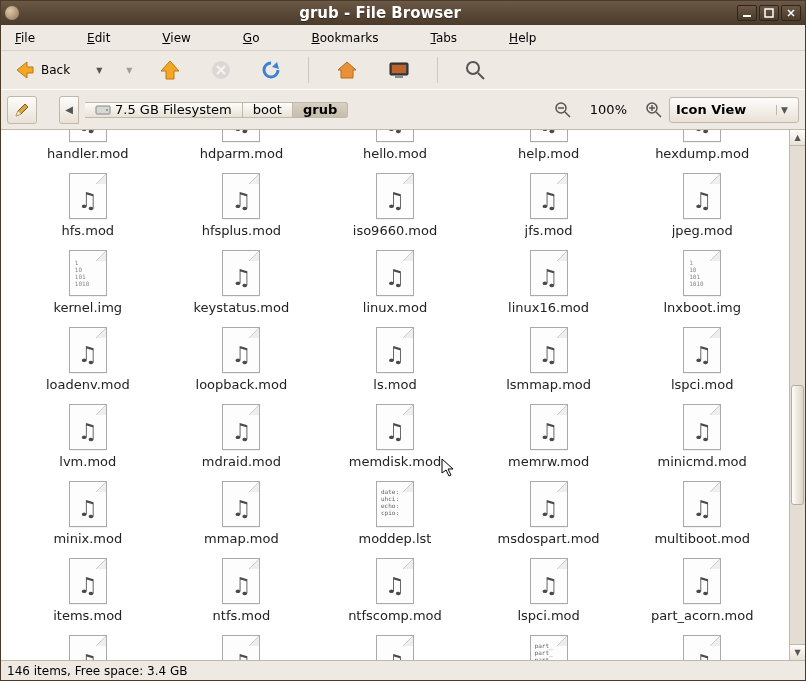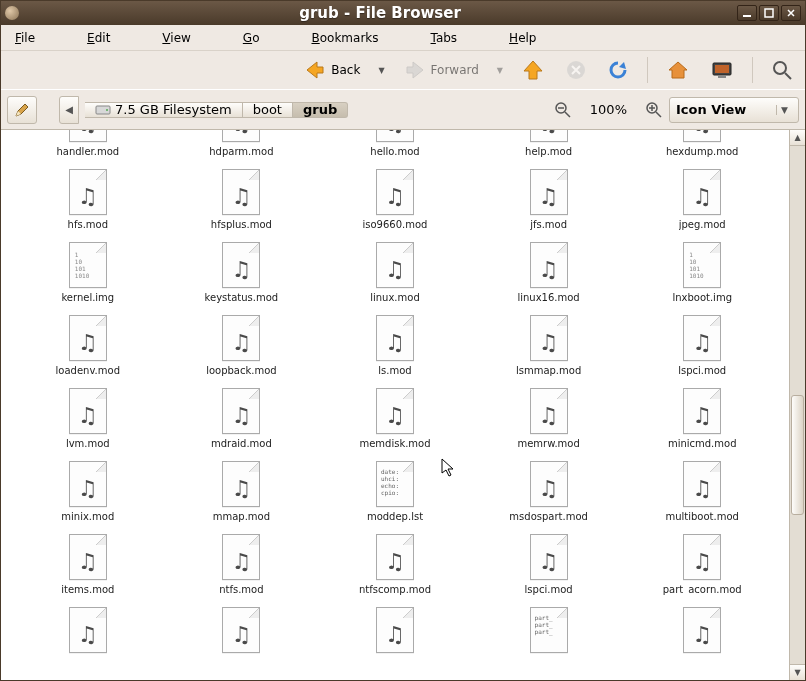--- a/index.html
+++ b/index.html
@@ -10,21 +10,21 @@
   .titlebar { height: 24px; background: linear-gradient(to bottom, #6b5846, #4a3a2a); display: flex; align-items: center; padding: 0 4px; color: #fff; font-weight: bold; }
   .titlebar-icon { width: 14px; height: 14px; margin-right: 4px; border-radius: 50%; background: radial-gradient(circle at 35% 35%, #e0c8a8, #8b7355); }
   .titlebar-title { flex: 1; text-align: center; font-size: 15px; text-shadow: 0 1px 1px rgba(0,0,0,.4); }
   .titlebar-buttons { display: flex; gap: 2px; }
   .titlebar-btn { width: 20px; height: 16px; background: linear-gradient(to bottom,#6b5846,#4a3a2a); border: 1px solid #332418; display: flex; align-items: center; justify-content: center; color: #fff; font-size: 10px; font-weight: bold; cursor: pointer; border-radius: 2px; }
   
   .menubar { height: 26px; background: #efe9e3; display: flex; align-items: center; padding: 0 6px; border-bottom: 1px solid #d9d2c9; gap: 36px; }
   .menu-item { padding: 3px 8px; cursor: pointer; }
   .menu-item .ul { text-decoration: underline; }
   
-  .toolbar { height: 38px; background: #efe9e3; display: flex; align-items: center; padding: 0 6px; gap: 8px; justify-content: flex-end; }
+  .toolbar { height: 38px; background: #efe9e3; display: flex; align-items: center; padding: 0 6px; gap: 16px; }
   .tb-btn { display: inline-flex; align-items: center; gap: 4px; padding: 3px 6px; border-radius: 3px; cursor: pointer; }
   .tb-btn.disabled { opacity: .5; cursor: default; }
   .tb-sep { width: 1px; height: 26px; background: #d0c8be; margin: 0 4px; }
   .dd-chevron { font-size: 8px; color: #555; padding: 0 4px; }
   
   .locationbar { height: 40px; background: #efe9e3; display: flex; align-items: center; padding: 0 6px; gap: 6px; border-top: 1px solid #fff; }
   .loc-edit-btn { width: 30px; height: 28px; background: linear-gradient(to bottom,#fefdfb,#e8e1d6); border: 1px solid #c0b8ab; border-radius: 3px; display: flex; align-items: center; justify-content: center; cursor: pointer; }
   .loc-left-btn { width: 20px; height: 28px; background: linear-gradient(to bottom,#fefdfb,#e8e1d6); border: 1px solid #c0b8ab; border-radius: 3px 0 0 3px; display: flex; align-items: center; justify-content: center; cursor: pointer; font-size: 10px; color: #555;}
   .breadcrumb { display: flex; }
   .crumb { height: 16px; padding: 0 10px; background: linear-gradient(to bottom,#fefdfb,#e8e1d6); border: 1px solid #c0b8ab; display: flex; align-items: center; gap: 4px; cursor: pointer; font-size: 13px; }
@@ -41,21 +41,21 @@
   .file-area { flex: 1; overflow: hidden; background: #ffffff; position: relative; }
   .icon-grid { display: grid; grid-template-columns: repeat(5, 1fr); padding: 0 10px; }
   .file-item { display: flex; flex-direction: column; align-items: center; padding: 4px 4px 6px 4px; cursor: pointer; }
   .file-item.partial-top { margin-top: -40px; }
   .file-icon-box { width: 42px; height: 50px; display: flex; align-items: center; justify-content: center; position: relative; }
   .doc-page { width: 38px; height: 46px; background: #fdfdfd; border: 1px solid #aaa; position: relative; box-shadow: 0 1px 0 rgba(0,0,0,.05); }
   .doc-page::before { content: ""; position: absolute; top: 0; right: 0; width: 10px; height: 10px; background: linear-gradient(135deg, #fdfdfd 0 49%, #ccc 50% 51%, #eee 52% 100%); }
   .music-note { position: absolute; top: 14px; left: 8px; font-size: 22px; color: #4a4a4a; }
   .bin-text { position: absolute; top: 8px; left: 5px; font-size: 6px; line-height: 7px; color: #888; white-space: pre; font-family: monospace; }
   .list-text { position: absolute; top: 6px; left: 4px; font-size: 6px; line-height: 7px; color: #666; font-family: monospace; white-space: pre; }
-  .file-label { font-size: 10px; margin-top: 2px; color: #222; text-align: left; max-width: 140px; overflow: hidden; text-overflow: ellipsis; }
+  .file-label { font-size: 13px; margin-top: 2px; color: #222; text-align: left; max-width: 140px; overflow: hidden; text-overflow: ellipsis; }
   
   .scrollbar-v { width: 16px; background: #efe9e3; border-left: 1px solid #c0b8ab; display: flex; flex-direction: column; }
   .sb-btn { height: 16px; background: linear-gradient(to bottom,#fefdfb,#e8e1d6); border-bottom: 1px solid #c0b8ab; display: flex; align-items: center; justify-content: center; font-size: 8px; color: #555; cursor: pointer; }
   .sb-btn.bottom { border-top: 1px solid #c0b8ab; border-bottom: none; }
   .sb-track { flex: 1; background: #e3ddd3; position: relative; }
   .sb-thumb { position: absolute; left: 1px; right: 1px; top: 48%; height: 120px; background: linear-gradient(to right,#fefdfb,#dcd4c6); border: 1px solid #b8ae9f; border-radius: 3px; cursor: pointer; }
   
   .statusbar { height: 20px; background: #efe9e3; border-top: 1px solid #c0b8ab; display: flex; align-items: center; padding: 0 6px; font-size: 12px; }
   
   svg { display: block; }
@@ -99,26 +99,20 @@
   </div>
 
   <div class="toolbar">
     <div class="tb-btn">
       <svg width="24" height="24" viewBox="0 0 24 24">
           <path d="M14 4 L4 12 L14 20 L14 15 L20 15 L20 9 L14 9 Z" fill="#f5a623" stroke="#b9791b"></path>
         </svg>
       <span>Back</span>
     </div>
     <span class="dd-chevron">▼</span>
-    <div class="tb-btn disabled">
-      <svg width="24" height="24" viewBox="0 0 24 24">
-          <path d="M10 4 L20 12 L10 20 L10 15 L4 15 L4 9 L10 9 Z" fill="#c7c7c7" stroke="#aaa"></path>
-        </svg>
-      <span>Forward</span>
-    </div>
     <span class="dd-chevron" style="opacity:.5">▼</span>
     <div class="tb-btn">
       <svg width="24" height="24" viewBox="0 0 24 24">
           <path d="M12 3 L21 13 L16 13 L16 21 L8 21 L8 13 L3 13 Z" fill="#f5a623" stroke="#b9791b"></path>
         </svg>
     </div>
     <div class="tb-btn disabled">
       <svg width="22" height="22" viewBox="0 0 22 22">
           <circle cx="11" cy="11" r="9" fill="#c7c7c7"></circle>
           <path d="M7 7 L15 15 M15 7 L7 15" stroke="#fff" stroke-width="2"></path>
@@ -536,13 +530,16 @@
     </div>
     <div class="scrollbar-v">
       <div class="sb-btn">▲</div>
       <div class="sb-track">
         <div class="sb-thumb"></div>
       </div>
       <div class="sb-btn bottom">▼</div>
     </div>
   </div>
 
+  <div class="statusbar">
+    <span>146 items, Free space: 3.4 GB</span>
+  </div>
 </div>
 
 </body></html>

